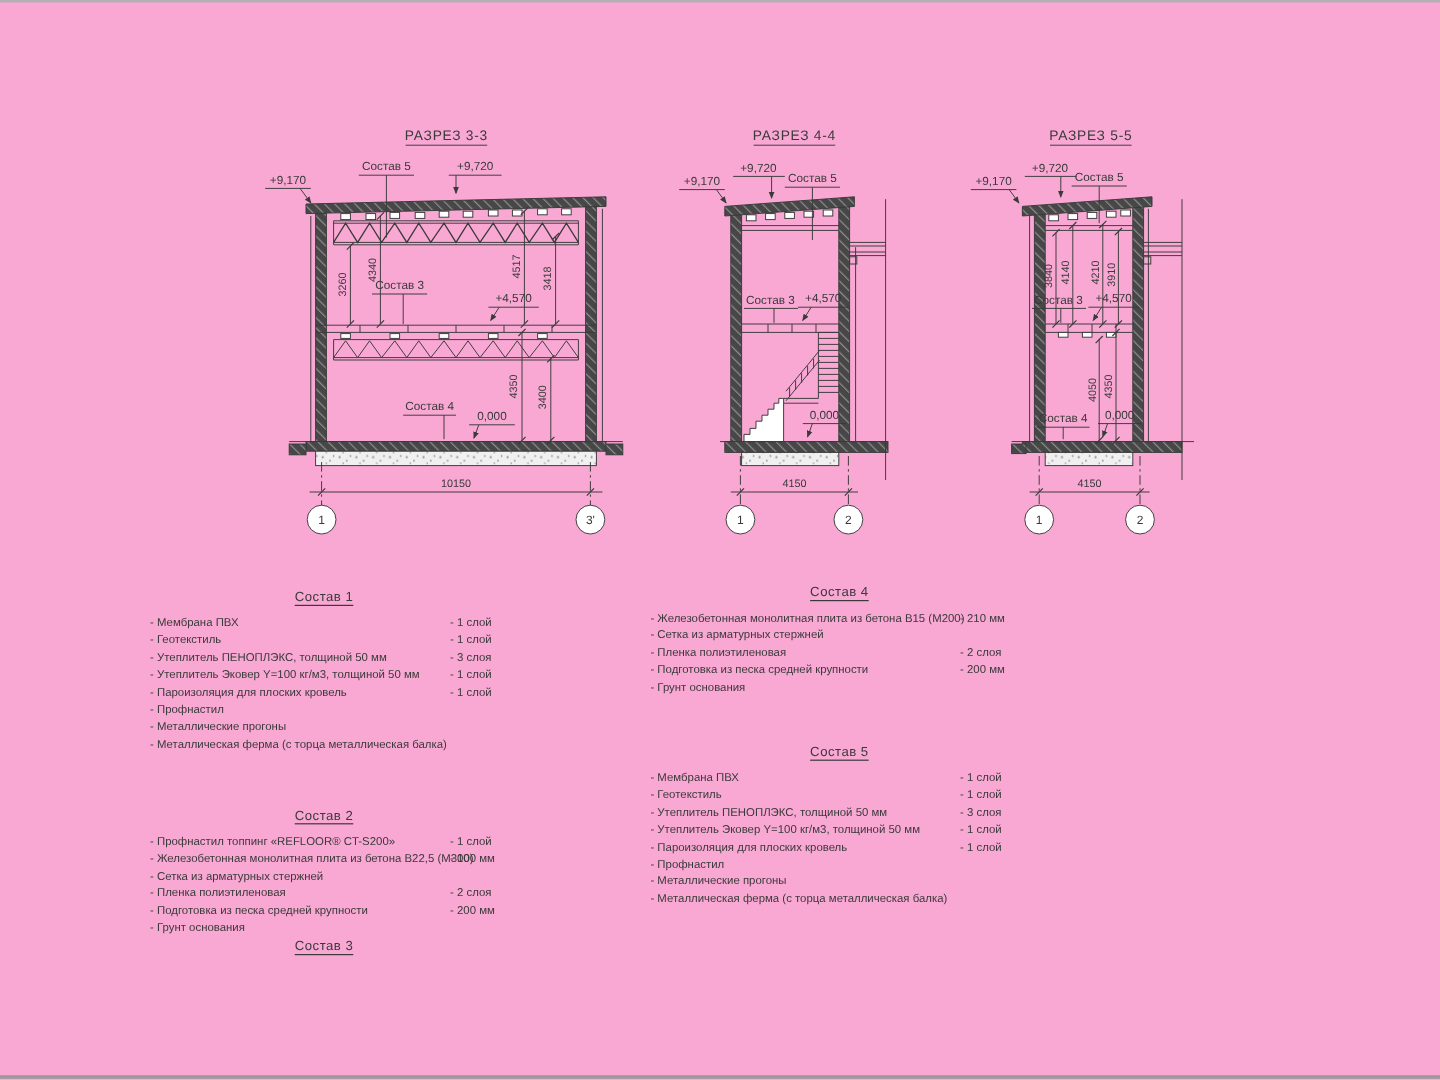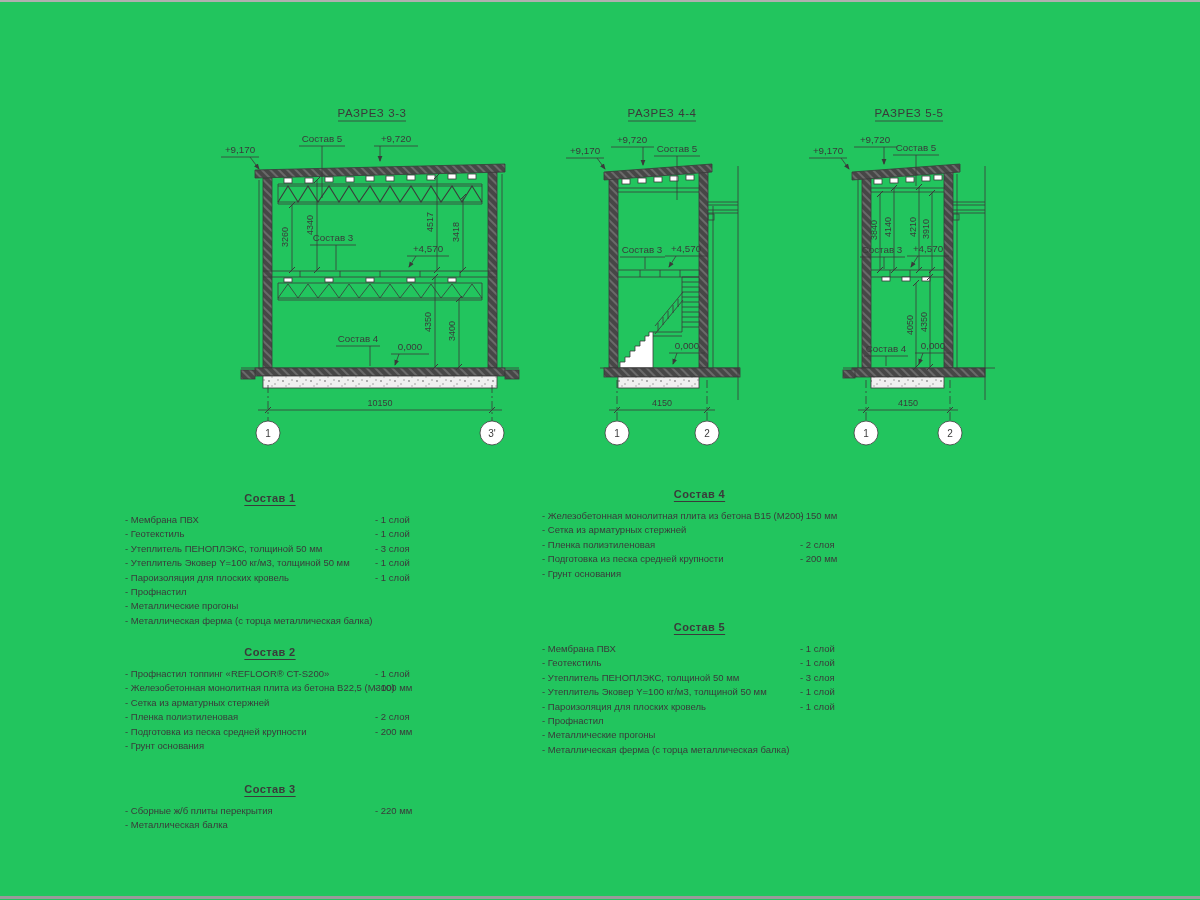--- a/index.html
+++ b/index.html
@@ -1,29 +1,29 @@
 <!DOCTYPE html>
 <html><head>
 <meta charset="utf-8">
 <style>
   *{margin:0;padding:0;box-sizing:border-box}
   html,body{width:1200px;height:900px;background:#fff;overflow:hidden;
     font-family:"Liberation Sans",sans-serif;color:#3a3a3a}
-  .page{position:absolute;inset:0;background:#22c55e}
+  .page{position:absolute;inset:0;background:#f9a8d4}
   .edge{position:absolute;left:0;width:100%;background:#b0b0b0}
   .edge.top{top:0;height:2px}
   .edge.bottom{top:896px;height:3px;background:#9a9a9a}
   svg.drawing{position:absolute;left:0;top:0}
   svg text{fill:#3a3a3a;font-family:"Liberation Sans",sans-serif}
   .ttl{font-size:11.5px;letter-spacing:.6px}
   .lbl{font-size:9.8px}
   .dim{font-size:9px}
   .bub{font-size:10px}
   .comp{position:absolute}
-  .comp h3{font-size:11px;font-weight:bold;text-align:center;
+  .comp h3{font-size:11px;font-weight:normal;text-align:center;
     text-decoration:underline;text-underline-offset:3px;margin-bottom:9px;letter-spacing:.4px}
   .comp .row{display:grid;font-size:9.5px;line-height:14.4px;white-space:nowrap}
   .comp.colL .row{grid-template-columns:250px 1fr}
   .comp.colR .row{grid-template-columns:258px 1fr}
 </style>
 </head>
 <body>
 
 <div class="page">
 <div class="edge top"></div>
@@ -419,21 +419,21 @@
         <span></span>
       </div>
 
       <div class="row">
         <span>- Металлическая ферма (с торца металлическая балка)</span>
         <span></span>
       </div>
     </div>
 </div>
 
-<div class="comp colL" style="left:125px;top:646px;width:290px">
+<div class="comp colL" style="left:125px;top:674px;width:290px">
   <h3>Состав 2</h3>
   <div>
 
       <div class="row">
         <span>- Профнастил топпинг «REFLOOR® CT-S200»</span>
         <span>- 1 слой</span>
       </div>
 
       <div class="row">
         <span>- Железобетонная  монолитная плита из бетона B22,5 (М300)</span>
@@ -457,41 +457,29 @@
 
       <div class="row">
         <span>- Грунт основания</span>
         <span></span>
       </div>
     </div>
 </div>
 
 <div class="comp colL" style="left:125px;top:783px;width:290px">
   <h3>Состав 3</h3>
-  <div>
-
-      <div class="row">
-        <span>- Сборные ж/б плиты перекрытия</span>
-        <span>- 220 мм</span>
-      </div>
-
-      <div class="row">
-        <span>- Металлическая балка</span>
-        <span></span>
-      </div>
-    </div>
 </div>
 
 <div class="comp colR" style="left:542px;top:488px;width:315px">
   <h3>Состав 4</h3>
   <div>
 
       <div class="row">
         <span>- Железобетонная  монолитная плита из бетона B15 (М200)</span>
-        <span>- 150 мм</span>
+        <span>- 210 мм</span>
       </div>
 
       <div class="row">
         <span>- Сетка из арматурных стержней</span>
         <span></span>
       </div>
 
       <div class="row">
         <span>- Пленка полиэтиленовая</span>
         <span>- 2 слоя</span>

